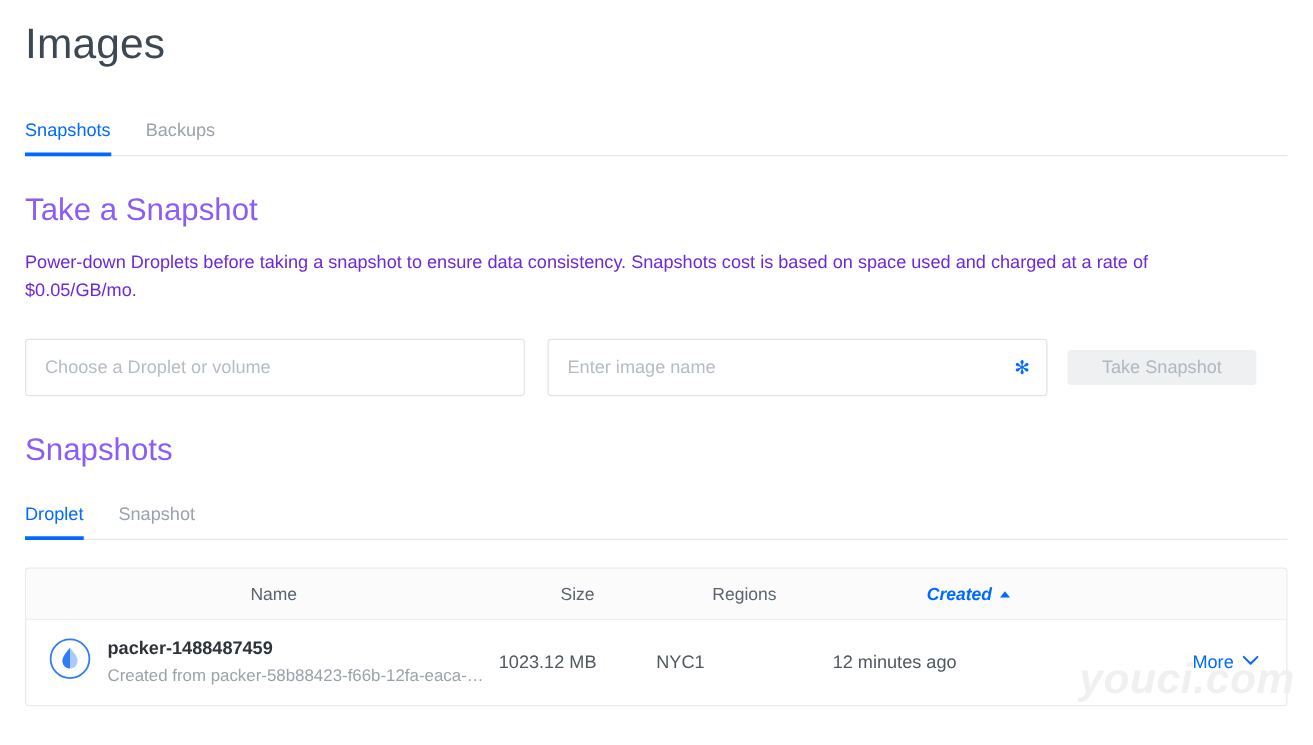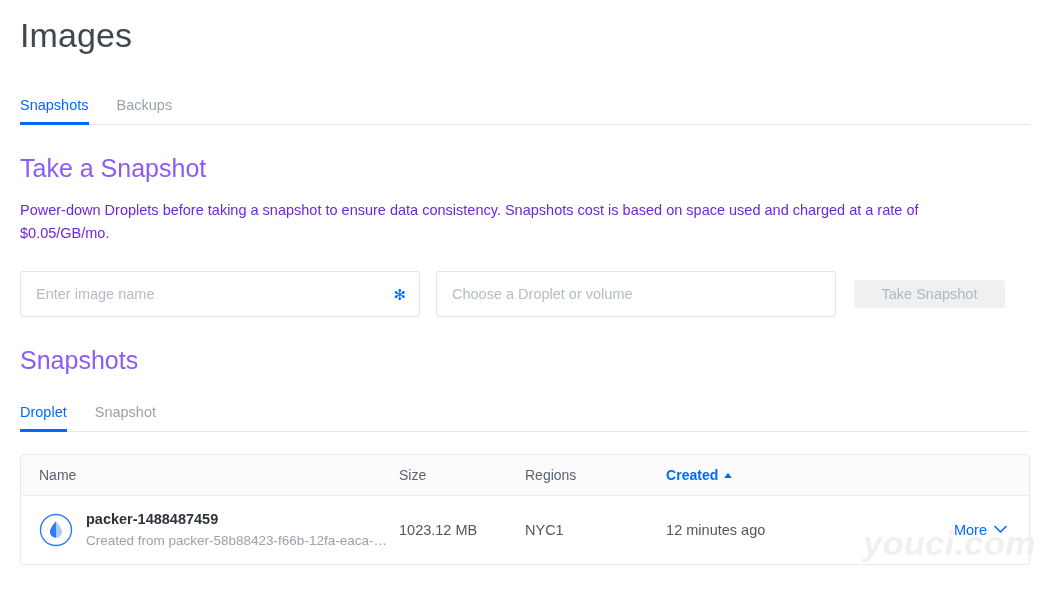--- a/index.html
+++ b/index.html
@@ -144,27 +144,28 @@
     width: 100%;
     border-collapse: collapse;
     table-layout: fixed;
   }
   .snap-table thead th {
     background: #fbfbfc;
     border-bottom: 1px solid #eceff2;
     font-size: 14px;
     font-weight: 400;
     color: #5b646d;
-    text-align: left;
+    text-align: center;
     padding: 12px 0 12px 0;
     height: 39px;
   }
   .snap-table thead th.sorted {
     color: #0069ff;
     font-weight: 700;
+    font-style: italic;
   }
   .caret-up {
     display: inline-block;
     width: 0; height: 0;
     border-left: 4.5px solid transparent;
     border-right: 4.5px solid transparent;
     border-bottom: 5.5px solid #0069ff;
     margin-left: 6px;
     vertical-align: 2px;
   }
@@ -183,21 +184,20 @@
   .snap-table tbody td {
     padding: 0;
     height: 68px;
     vertical-align: middle;
     font-size: 14.5px;
     color: #50585f;
     border-bottom: 1px solid transparent;
   }
   .name-cell {
     display: flex;
-    align-items: center;
     padding-left: 18px;
   }
   .drop-icon {
     flex: 0 0 auto;
     width: 34px;
     height: 34px;
     margin-right: 13px;
   }
   .name-block { min-width: 0; }
   .snap-name {
@@ -253,26 +253,26 @@
 
   <div class="tabs">
     <div class="tab active">Snapshots</div>
     <div class="tab">Backups</div>
   </div>
 
   <h2 class="section-heading">Take a Snapshot</h2>
   <p class="section-desc">Power-down Droplets before taking a snapshot to ensure data consistency. Snapshots cost is based on space used and charged at a rate of $0.05/GB/mo.</p>
 
   <div class="form-row">
+    <div class="field droplet">
+      <input class="text-input" type="text" placeholder="Choose a Droplet or volume" style="">
+    </div>
     <div class="field imagename">
       <input class="text-input" type="text" placeholder="Enter image name" style="">
       <span class="required-star">✻</span>
-    </div>
-    <div class="field droplet">
-      <input class="text-input" type="text" placeholder="Choose a Droplet or volume" style="">
     </div>
     <button class="btn-take-snapshot" disabled="">Take Snapshot</button>
   </div>
 
   <h2 class="section-heading">Snapshots</h2>
 
   <div class="tabs second">
     <div class="tab active">Droplet</div>
     <div class="tab">Snapshot</div>
   </div>

